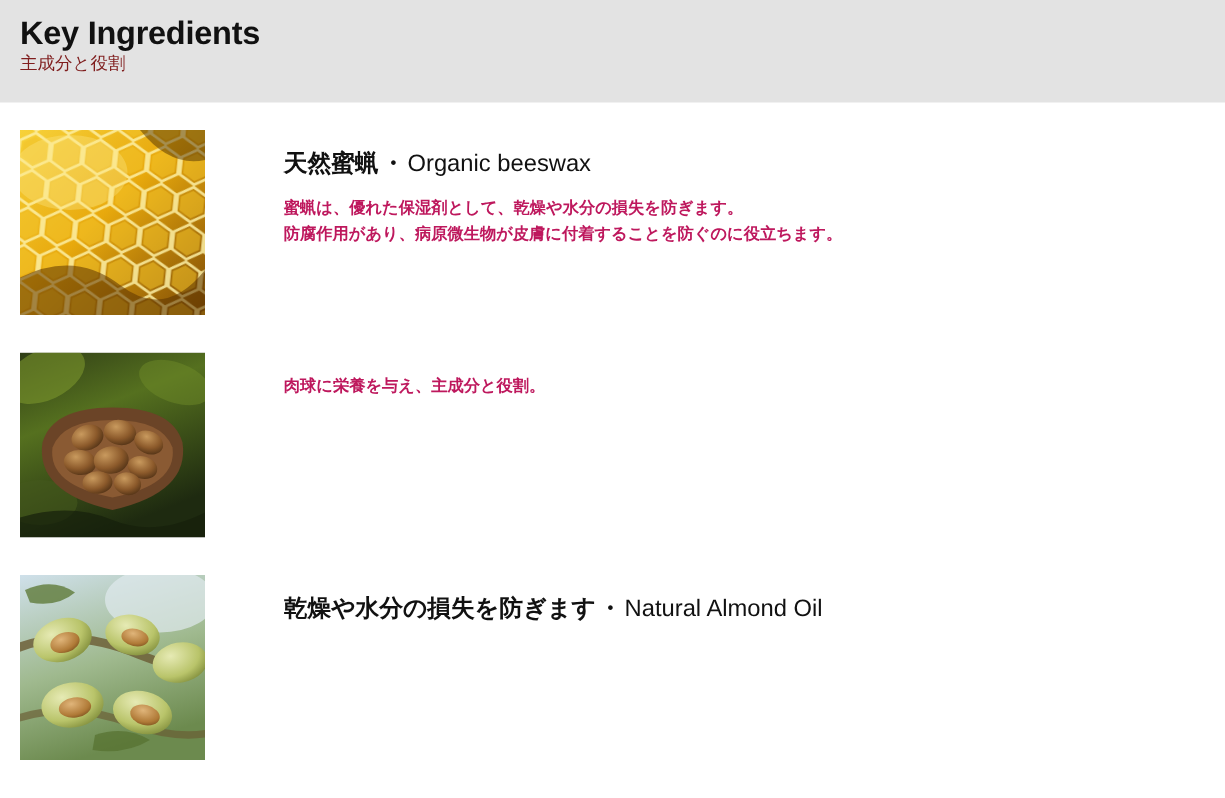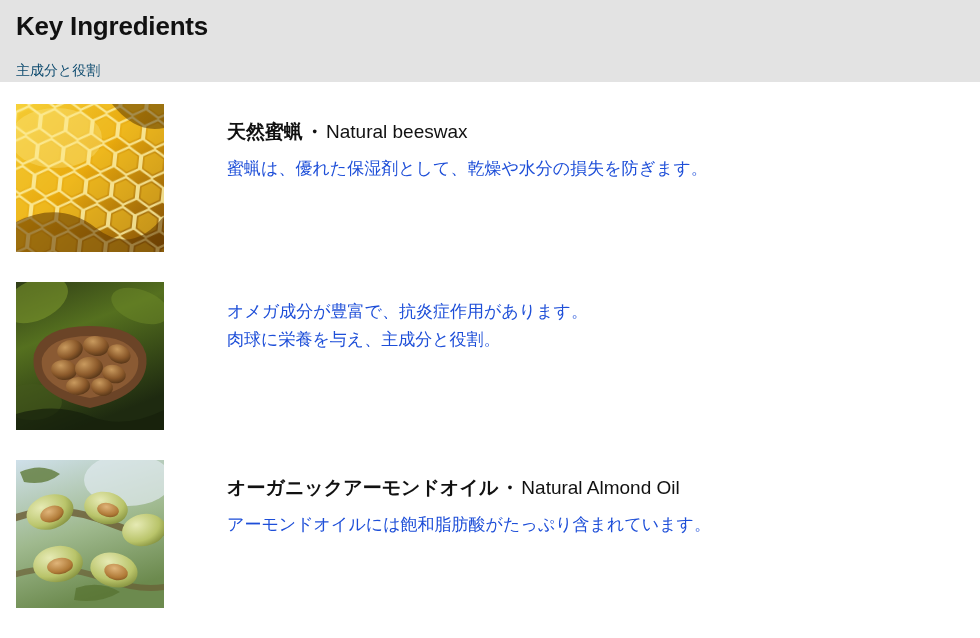--- a/index.html
+++ b/index.html
@@ -20,26 +20,26 @@
     background: #e3e3e3;
     padding: 12px 0 14px 16px;
     box-sizing: border-box;
     height: 82px;
   }
   .header-title {
     font-size: 26px;
     font-weight: bold;
     color: #111111;
     line-height: 1.15;
-    margin: 0 0 20px 0;
+    margin: 0 0 0 0;
     letter-spacing: -0.2px;
   }
   .header-subtitle {
     font-size: 14px;
-    color: #0c4a6e;
+    color: #7f1d1d;
     margin: 0;
     line-height: 1.2;
   }
 
   
   .ingredients {
     padding: 22px 0 0 0;
   }
   .ingredient-row {
     display: flex;
@@ -71,24 +71,25 @@
     font-weight: bold;
   }
   .ingredient-heading .sep {
     font-weight: bold;
     padding: 0 2px;
   }
   .ingredient-heading .name-en {
     font-weight: normal;
   }
   .ingredient-line {
-    font-size: 17px;
+    font-size: 13px;
     line-height: 1.62;
     margin: 0;
-    color: #1d4ed8;
+    color: #be185d;
+    font-weight: bold;
   }
 </style>
 </head>
 <body>
 
 <div class="header">
   <h1 class="header-title">Key Ingredients</h1>
   <p class="header-subtitle">主成分と役割</p>
 </div>
 
@@ -110,23 +111,24 @@
         </defs>
         <rect width="148" height="148" fill="url(#hcbg)"></rect>
         <rect width="148" height="148" fill="url(#hexpat)"></rect>
         <ellipse cx="40" cy="34" rx="46" ry="30" fill="#fbe98a" opacity="0.35"></ellipse>
         <path d="M0 118 Q44 96 80 124 T148 112 L148 148 L0 148 Z" fill="#5d3502" opacity="0.55"></path>
         <path d="M96 0 Q120 30 148 24 L148 0 Z" fill="#3f2402" opacity="0.45"></path>
       </svg>
     </div>
     <div class="ingredient-text">
       <div class="ingredient-heading">
-        <span class="name-ja">天然蜜蝋</span><span class="sep">・</span><span class="name-en">Natural beeswax</span>
+        <span class="name-ja">天然蜜蝋</span><span class="sep">・</span><span class="name-en">Organic beeswax</span>
       </div>
       <p class="ingredient-line">蜜蝋は、優れた保湿剤として、乾燥や水分の損失を防ぎます。</p>
+      <p class="ingredient-line">防腐作用があり、病原微生物が皮膚に付着することを防ぐのに役立ちます。</p>
     </div>
   </div>
 
   <div class="ingredient-row">
     <div class="thumb">
       <svg viewBox="0 0 148 148" preserveAspectRatio="xMidYMid slice" aria-hidden="true">
         <defs>
           <linearGradient id="leafbg" x1="0" y1="0" x2="0.4" y2="1">
             <stop offset="0%" stop-color="#2f3d16"></stop>
             <stop offset="40%" stop-color="#55701f"></stop>
@@ -151,21 +153,20 @@
           <ellipse cx="48" cy="88" rx="13" ry="10" fill="url(#nutg)" transform="rotate(8 48 88)"></ellipse>
           <ellipse cx="73" cy="86" rx="14" ry="11" fill="url(#nutg)" transform="rotate(-8 73 86)"></ellipse>
           <ellipse cx="98" cy="92" rx="12" ry="9" fill="url(#nutg)" transform="rotate(16 98 92)"></ellipse>
           <ellipse cx="62" cy="104" rx="12" ry="9" fill="url(#nutg)" transform="rotate(-4 62 104)"></ellipse>
           <ellipse cx="86" cy="105" rx="11" ry="9" fill="url(#nutg)" transform="rotate(12 86 105)"></ellipse>
         </g>
         <path d="M0 132 Q40 120 74 134 T148 128 L148 148 L0 148 Z" fill="#16200b" opacity="0.7"></path>
       </svg>
     </div>
     <div class="ingredient-text">
-      <p class="ingredient-line">オメガ成分が豊富で、抗炎症作用があります。</p>
       <p class="ingredient-line">肉球に栄養を与え、主成分と役割。</p>
     </div>
   </div>
 
   <div class="ingredient-row">
     <div class="thumb">
       <svg viewBox="0 0 148 148" preserveAspectRatio="xMidYMid slice" aria-hidden="true">
         <defs>
           <linearGradient id="alsky" x1="0" y1="0" x2="0.3" y2="1">
             <stop offset="0%" stop-color="#cfe0ea"></stop>
@@ -199,19 +200,18 @@
           <ellipse cx="92" cy="50" rx="11" ry="7" fill="url(#alkernel)" transform="rotate(12 92 50)"></ellipse>
           <ellipse cx="44" cy="106" rx="13" ry="8" fill="url(#alkernel)" transform="rotate(-8 44 106)"></ellipse>
           <ellipse cx="100" cy="112" rx="12" ry="8" fill="url(#alkernel)" transform="rotate(14 100 112)"></ellipse>
         </g>
         <path d="M4 12 Q26 2 44 14 Q30 26 8 22 Z" fill="#5f7a3a" opacity="0.8"></path>
         <path d="M60 128 Q84 120 104 132 Q84 144 58 140 Z" fill="#55702f" opacity="0.7"></path>
       </svg>
     </div>
     <div class="ingredient-text">
       <div class="ingredient-heading">
-        <span class="name-ja">オーガニックアーモンドオイル</span><span class="sep">・</span><span class="name-en">Natural Almond Oil</span>
+        <span class="name-ja">乾燥や水分の損失を防ぎます</span><span class="sep">・</span><span class="name-en">Natural Almond Oil</span>
       </div>
-      <p class="ingredient-line">アーモンドオイルには飽和脂肪酸がたっぷり含まれています。</p>
     </div>
   </div>
 
 </div>
 
 </body></html>

